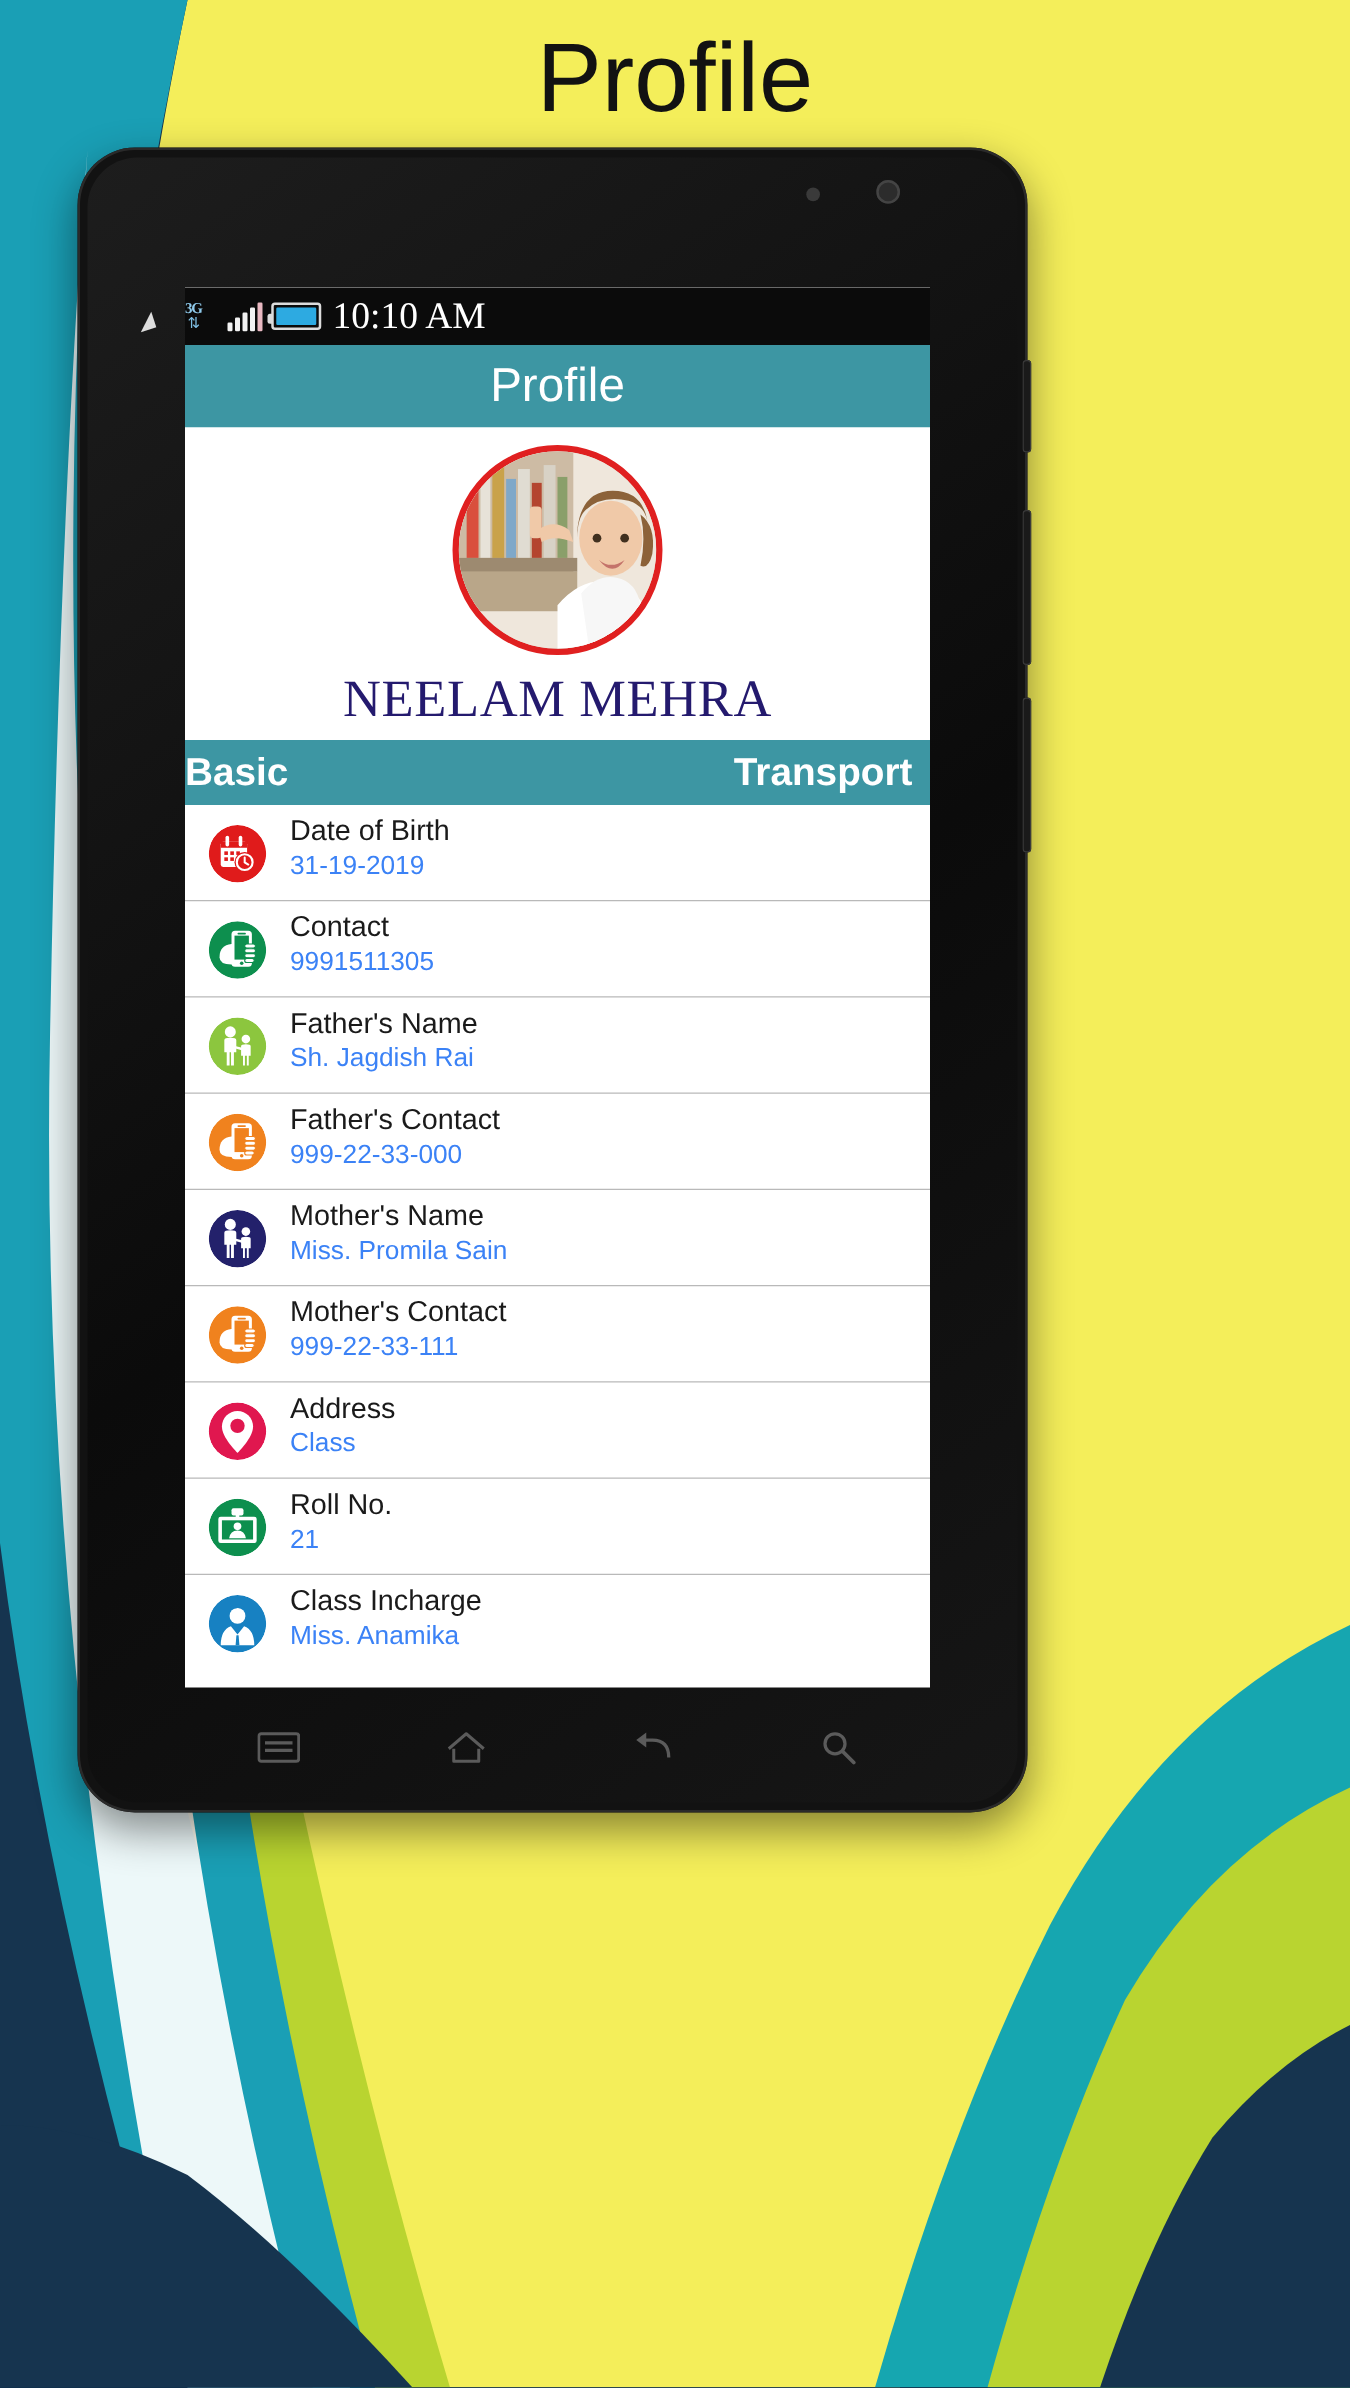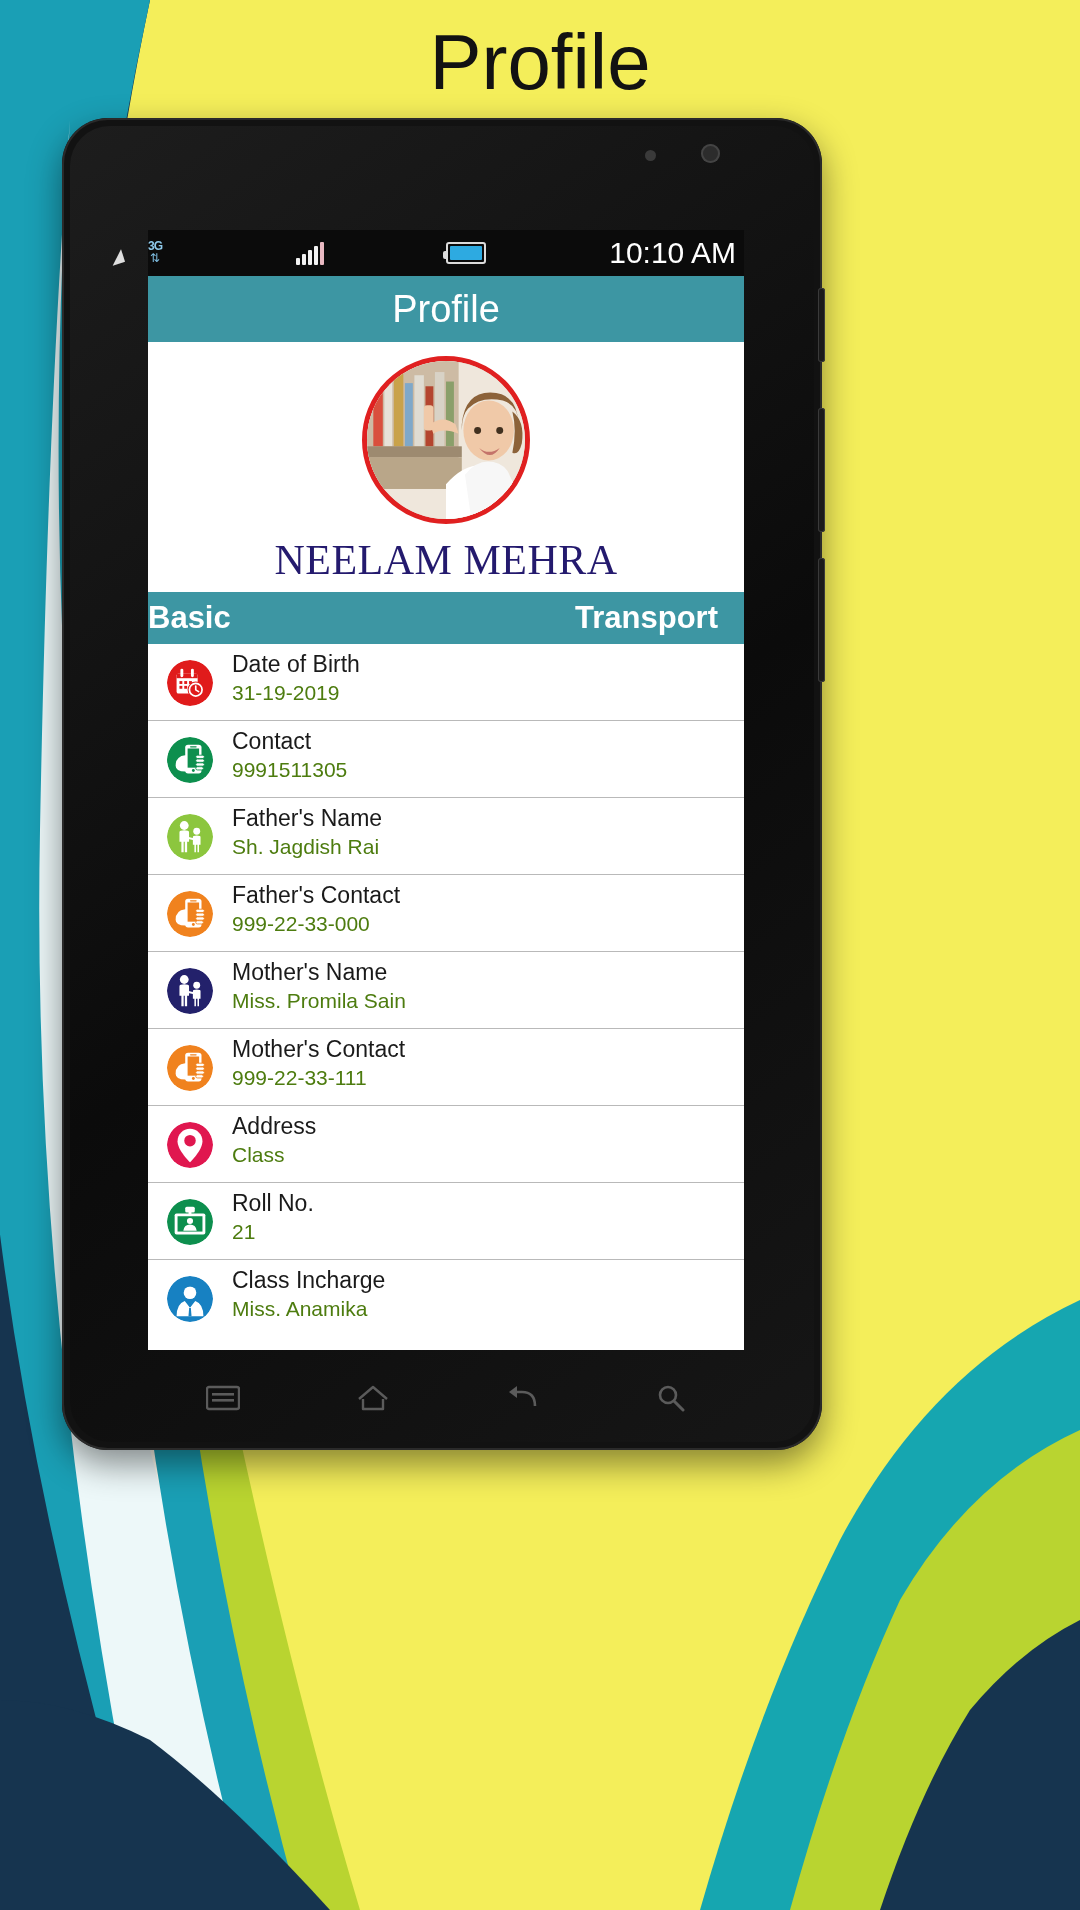--- a/index.html
+++ b/index.html
@@ -42,21 +42,21 @@
        transform:rotate(-18deg);}
 
   
   .screen{
     position:absolute;left:86px;top:112px;width:596px;height:1120px;
     background:#ffffff;overflow:hidden;
   }
   
   .statusbar{
     height:46px;background:#0b0b0b;display:flex;align-items:center;
-    justify-content:space-between;padding-right:8px;gap:7px;
+    justify-content:flex-start;padding-right:8px;gap:7px;font-family:Liberation Serif, serif;
   }
   .sb-3g{width:27px;height:25px;position:relative;}
   .sb-3g .g{position:absolute;left:0;top:0;font-size:12px;color:#8fc9ea;
      font-weight:bold;line-height:11px;letter-spacing:-1px;}
   .sb-3g .arrows{position:absolute;left:2px;top:11px;font-size:12px;color:#7fbfe3;line-height:12px;}
   .sb-signal{display:flex;align-items:flex-end;gap:2px;height:24px;}
   .sb-signal i{display:block;width:4px;background:#f2f2f2;border-radius:1px;}
   .sb-signal i:nth-child(1){height:7px}
   .sb-signal i:nth-child(2){height:11px}
   .sb-signal i:nth-child(3){height:15px}
@@ -82,32 +82,32 @@
   }
   .avatar svg{display:block;width:100%;height:100%;}
   .profile-name{
      color:#241a6e;font-size:42px;margin-top:12px;letter-spacing:0.5px;font-family:Liberation Serif, serif;
   }
 
   
   .tabs{height:52px;background:#3d96a3;display:flex;align-items:center;position:relative;}
   .tab{font-size:31px;font-weight:bold;color:#ffffff;}
   .tab.left{}
-  .tab.right{position:absolute;right:26px;}
+  .tab.right{position:absolute;right:14px;}
 
   
   .list{background:#ffffff;}
   .row{display:flex;align-items:flex-start;padding:8px 0 6px 0;
        border-bottom:1px solid #b9b9b9;min-height:62px;}
   .row:last-child{border-bottom:none;}
   .row-ic{width:84px;display:flex;justify-content:center;padding-top:8px;flex:0 0 84px;}
   .ic{width:46px;height:46px;border-radius:50%;display:block;}
   .row-txt{flex:1;padding-right:10px;}
   .row-label{font-size:23px;color:#1a1a1a;line-height:1.12;}
-  .row-value{font-size:21px;color:#4d7c0f;margin-top:3px;line-height:1.15;}
+  .row-value{font-size:21px;color:#3b82f6;margin-top:3px;line-height:1.15;}
 
   
   .navbar{position:absolute;left:86px;top:1232px;width:596px;height:96px;
      display:flex;align-items:center;justify-content:space-around;}
   .navbar svg{display:block;}
 </style>
 </head>
 <body>
 
 <div id="bg">

